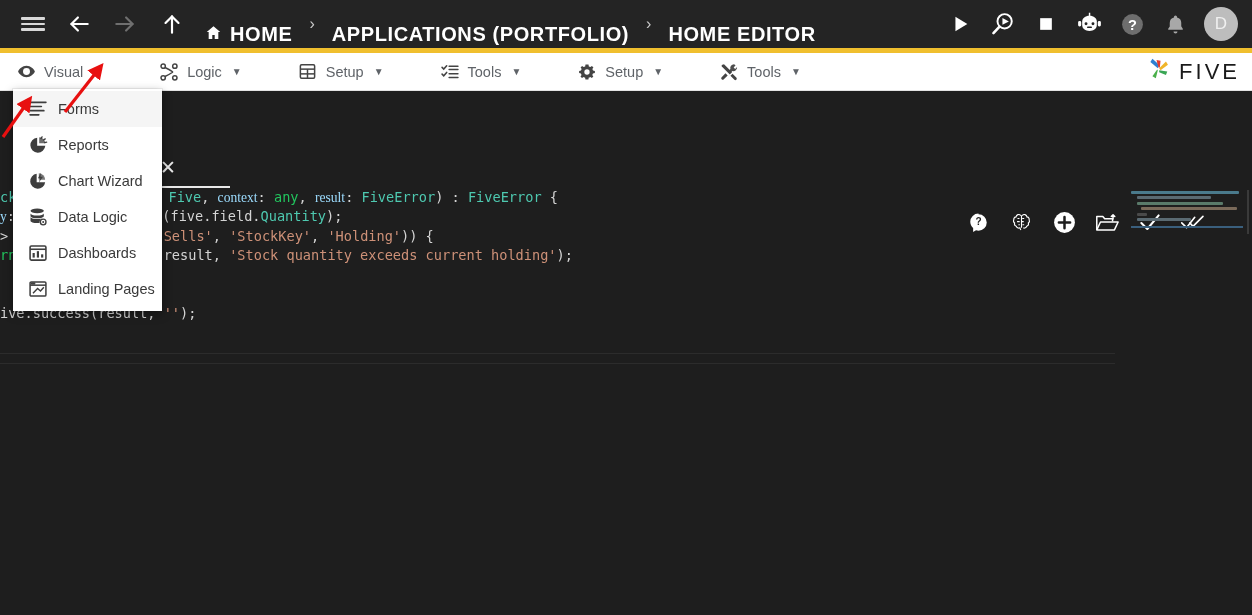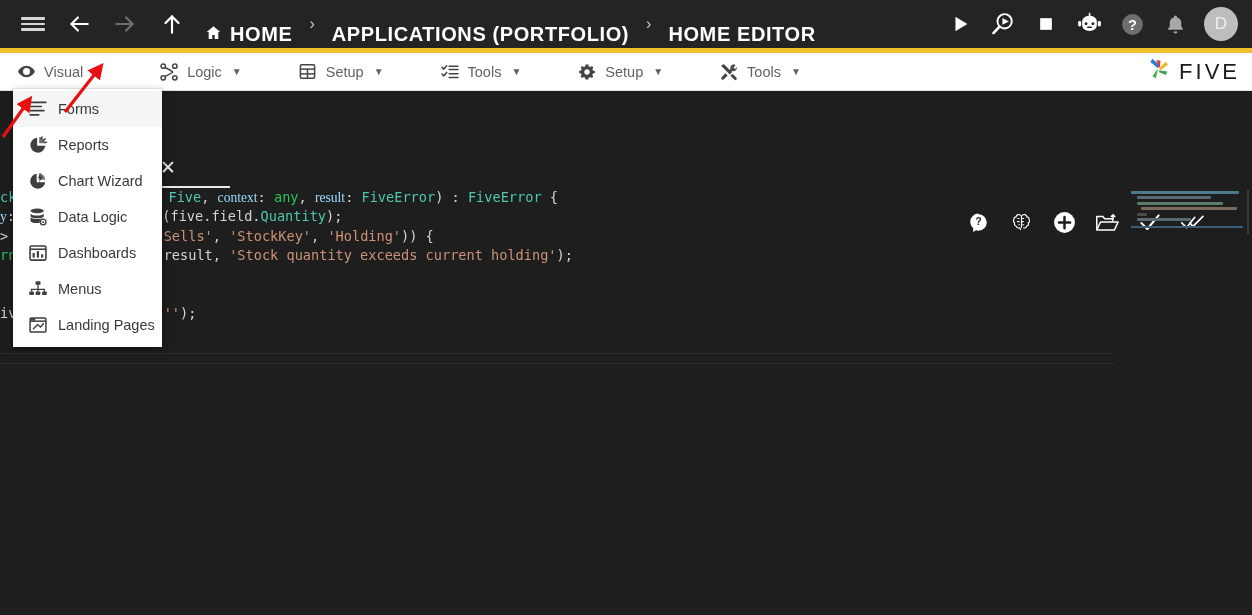--- a/index.html
+++ b/index.html
@@ -438,32 +438,20 @@
             <line x1="2.5" y1="7.5" x2="21.5" y2="7.5"></line>
             <rect x="5.5" y="12" width="2.6" height="5.5" fill="#3e3e3e" stroke="none"></rect>
             <rect x="10.6" y="9.8" width="2.6" height="7.7" fill="#3e3e3e" stroke="none"></rect>
             <rect x="15.7" y="13.6" width="2.6" height="3.9" fill="#3e3e3e" stroke="none"></rect>
           </svg>
         </span>
         <span>Dashboards</span>
       </div>
       <div class="dd-item">
         <span class="dd-icon">
-          <svg width="20" height="20" viewBox="0 0 24 24" fill="#3e3e3e">
-            <rect x="9" y="2.8" width="6" height="4.2" rx="0.8"></rect>
-            <rect x="1.5" y="15" width="5.6" height="4.2" rx="0.8"></rect>
-            <rect x="9.2" y="15" width="5.6" height="4.2" rx="0.8"></rect>
-            <rect x="16.9" y="15" width="5.6" height="4.2" rx="0.8"></rect>
-            <path d="M12 7v4M4.3 15v-2.6h15.4V15M12 11v4" stroke="#3e3e3e" stroke-width="1.6" fill="none"></path>
-          </svg>
-        </span>
-        <span>Menus</span>
-      </div>
-      <div class="dd-item">
-        <span class="dd-icon">
           <svg width="20" height="20" viewBox="0 0 24 24" fill="none" stroke="#3e3e3e" stroke-width="1.8">
             <rect x="2.5" y="3.5" width="19" height="17" rx="1.4"></rect>
             <line x1="2.5" y1="7.4" x2="21.5" y2="7.4"></line>
             <circle cx="5" cy="5.4" r="0.7" fill="#3e3e3e"></circle>
             <circle cx="7.3" cy="5.4" r="0.7" fill="#3e3e3e"></circle>
             <polyline points="6,17 11.5,11.5 15,14.5 19,10" stroke-width="1.7"></polyline>
           </svg>
         </span>
         <span>Landing Pages</span>
       </div>

